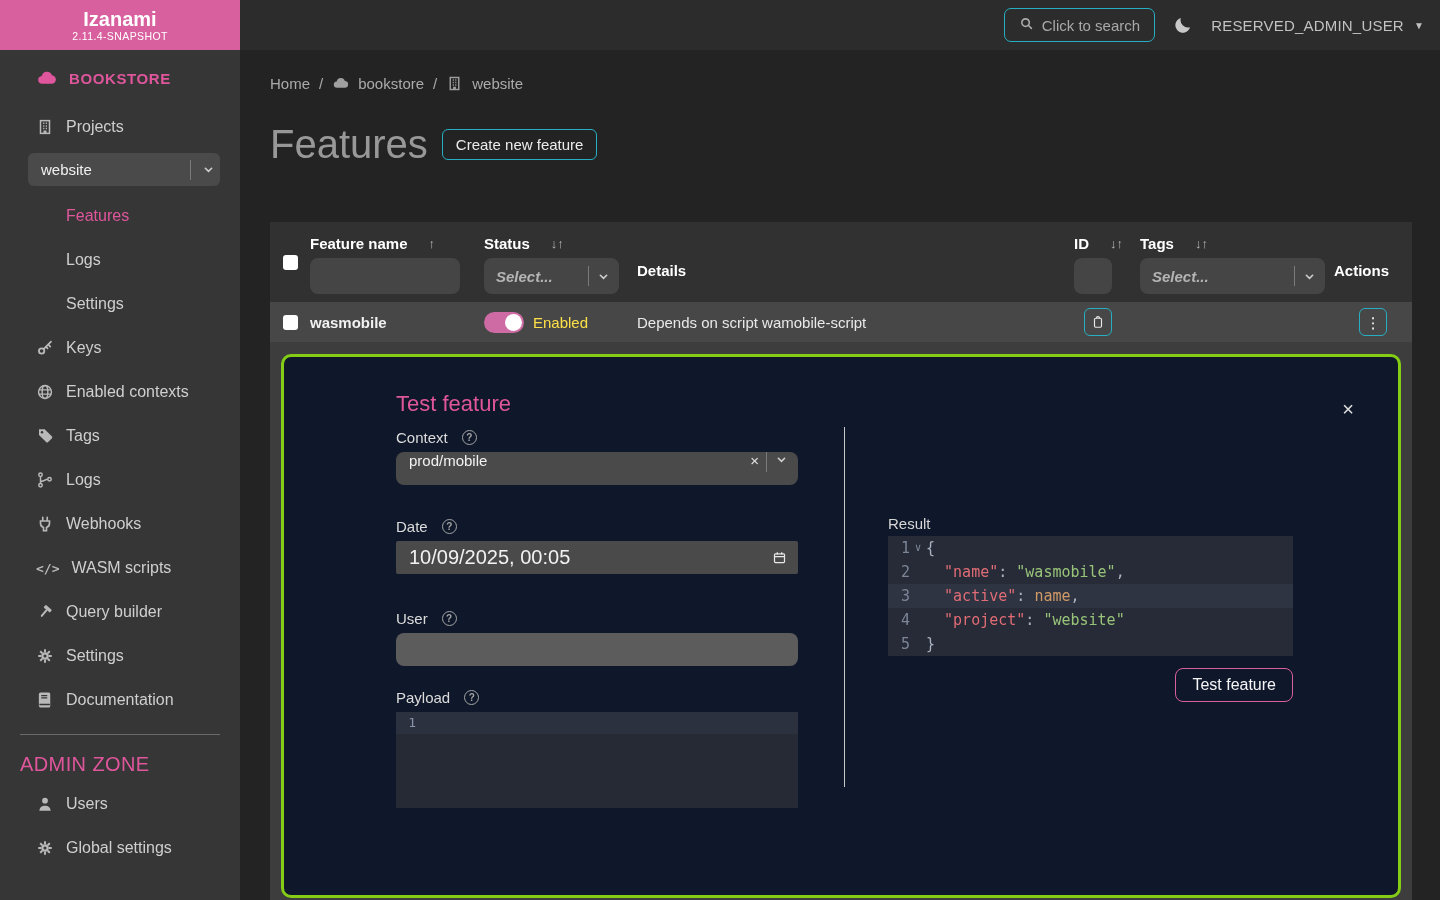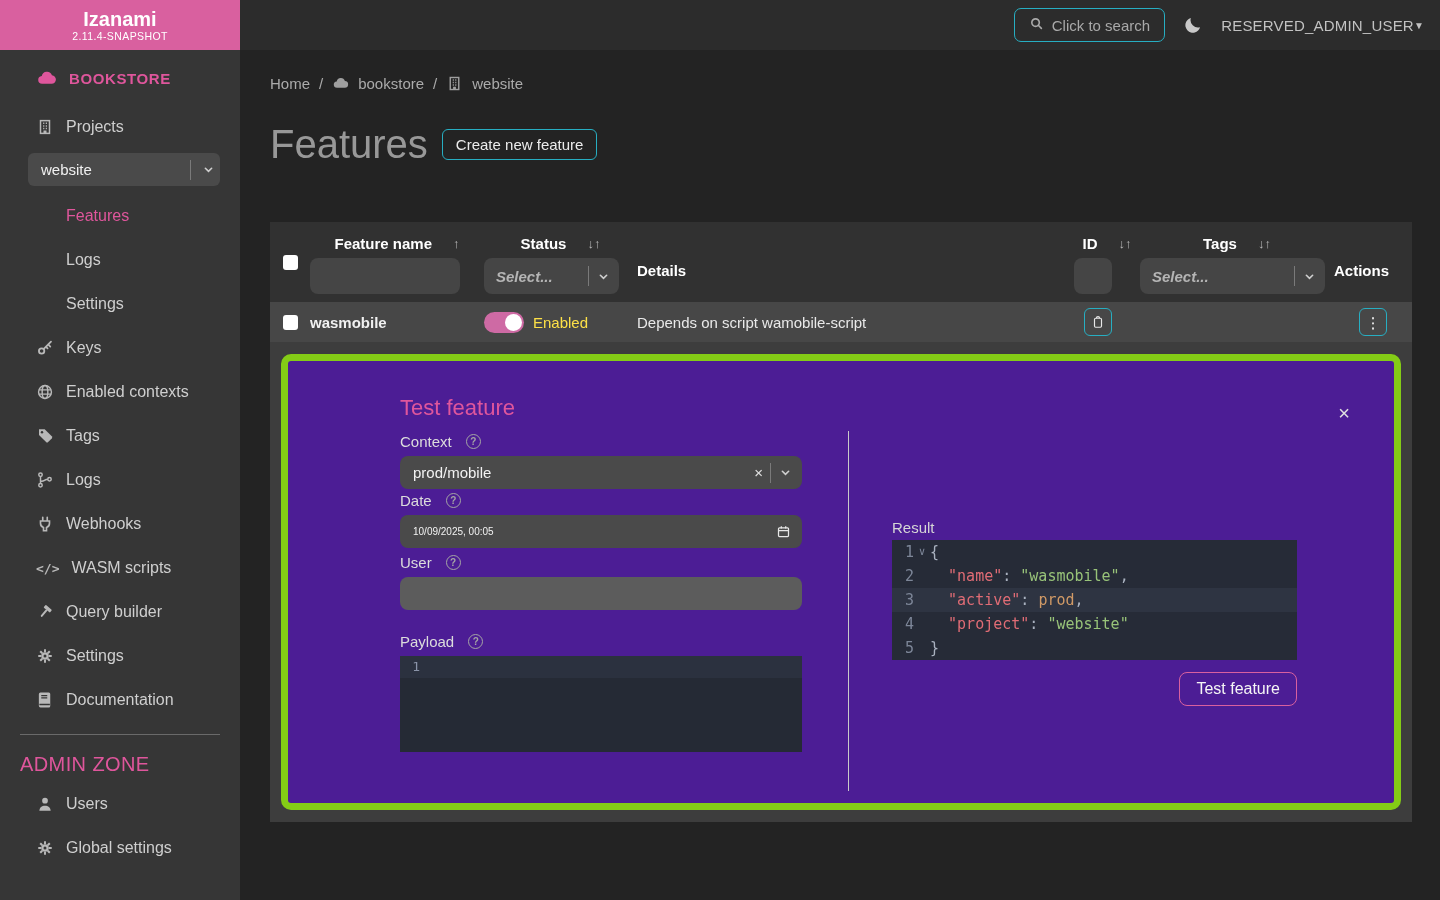--- a/index.html
+++ b/index.html
@@ -10,21 +10,21 @@
   .logo { position:fixed; left:0; top:0; width:240px; height:50px; background:#d9609f;
     display:flex; flex-direction:column; align-items:center; justify-content:center; z-index:5;}
   .logo-title { color:#fff; font-size:20px; font-weight:bold; line-height:22px;}
   .logo-sub { color:#fff; font-size:10.5px; letter-spacing:.4px;}
   .topbar { position:fixed; left:240px; right:0; top:0; height:50px; background:#2c2c2c;
     display:flex; align-items:center; justify-content:flex-end; padding-right:16px; gap:18px; z-index:4;}
   .search-btn { display:flex; align-items:center; gap:8px; border:1.5px solid #27aec2;
     border-radius:7px; padding:7px 14px; color:#a9a9a9; font-size:15px; background:transparent; cursor:pointer;}
   .search-btn svg { width:15px; height:15px; color:#a9a9a9;}
   .moon svg { width:20px; height:20px; color:#c9c9c9; display:block;}
-  .user-menu { display:flex; align-items:center; color:#c2c2c2; font-size:15px; letter-spacing:.2px;}
+  .user-menu { display:flex; align-items:center; gap:10px; color:#c2c2c2; font-size:15px; letter-spacing:.2px;}
   .caret { font-size:10px; color:#c2c2c2;}
 
   
   .sidebar { position:fixed; left:0; top:50px; bottom:0; width:240px; background:#363636; z-index:3;
     color:#cfcfcf;}
   .tenant { display:flex; align-items:center; gap:12px; margin:18px 0 0 36px;
     color:#df569c; font-weight:bold; font-size:15px; letter-spacing:.6px;}
   .tenant svg { width:21px; height:21px; color:#df569c;}
   .side-item { display:flex; align-items:center; gap:12px; height:44px; padding-left:36px;
     font-size:16px; color:#cfcfcf; cursor:pointer;}
@@ -48,21 +48,21 @@
   .title-row { margin-top:30px; display:flex; align-items:center; gap:14px;}
   .page-title { font-size:40px; color:#989898; font-weight:500;}
   .create-btn { border:1.5px solid #27aec2; background:transparent; color:#ececec; font-size:15px;
     padding:6px 13px; border-radius:6px; cursor:pointer;}
 
   
   .table { margin-top:55px; width:1142px;}
   .thead, .trow { display:grid; grid-template-columns:40px 174px 153px 1fr 66px 194px 78px;}
   .thead { background:#313131; height:80px;}
   .th { padding-top:10px; color:#fff; font-weight:bold; font-size:15px;}
-  .th-label { display:flex; align-items:center; gap:21px; height:22px;justify-content:center;}
+  .th-label { display:flex; align-items:center; gap:21px; height:22px;}
   .sort { color:#b9b9b9; font-size:13px; font-weight:normal;}
   .th-center { display:flex; align-items:center; padding-top:16px;}
   .cb-cell { display:flex; align-items:center; justify-content:center;}
   .checkbox { width:15px; height:15px; background:#fff; border-radius:3px; cursor:pointer;}
   .filter-input { margin-top:4px; width:150px; height:36px; background:#454545; border:none;
     border-radius:8px; color:#eee; font-size:15px; padding:0 10px;}
   .filter-input.id-input { width:38px;}
   .fake-select { margin-top:4px; height:36px; background:#454545; border-radius:8px; display:flex;
     align-items:center; padding:0 8px 0 12px; cursor:pointer;}
   .fake-select .placeholder { color:#b5b5b5; font-style:italic; font-weight:bold; font-size:15px; flex:1;}
@@ -79,33 +79,33 @@
   .details-cell { color:#e9e9e9; font-size:15px;}
   .icon-btn { width:28px; height:28px; border:1.5px solid #27aec2; border-radius:6px; background:transparent;
     display:flex; align-items:center; justify-content:center; cursor:pointer; color:#e8e8e8;}
   .icon-btn svg { width:14px; height:14px;}
   .kebab { font-size:15px; color:#fff; line-height:1;}
   .actions-cell { display:flex; justify-content:center;}
   .id-cell { padding-left:10px;}
 
   
   .expanded { background:#3d3d3d; padding:12px 11px 12px 11px;}
-  .card { position:relative; background:#4c1d95; border:7px solid #84cc16; border-radius:10px; height:456px;}
+  .card { position:relative; background:#0f172a; border:3px solid #84cc16; border-radius:10px; height:544px;}
   .card-title { position:absolute; left:112px; top:34px; font-size:22px; color:#df569c;}
   .close-x { position:absolute; right:44px; top:42px; font-size:20px; color:#e0e0e0; cursor:pointer; line-height:1;}
   .form-col { position:absolute; left:112px; top:72px; width:402px;}
   .f-label { display:flex; align-items:center; gap:14px; font-size:15px; color:#dcdcdc; margin-bottom:6px;}
   .help { width:15px; height:15px; border:1.2px solid #a5a5a5; border-radius:50%; color:#a5a5a5;
     font-size:10px; display:inline-flex; align-items:center; justify-content:center; font-weight:bold;}
-  .ctx-select { height:33px; background:#4a4a4a; border-radius:8px; display:flex; align-items:center;
-    padding:0 9px 0 13px; margin-bottom:3px; cursor:pointer;}
+  .ctx-select { height:33px; background:#4a4a4a; border-radius:8px; display:flex; align-items:flex-start;
+    padding:0 9px 0 13px; margin-bottom:33px; cursor:pointer;}
   .ctx-select .val { flex:1; color:#f2f2f2; font-size:15px;}
   .clear-x { color:#e2e2e2; font-size:15px; cursor:pointer;}
-  .date-input { height:33px; background:#4a4a4a; border-radius:8px; display:flex; align-items:center;
-    padding:0 11px 0 13px; margin-bottom:6px; color:#f2f2f2; font-size:10px; cursor:text;}
+  .date-input { height:33px; background:#4a4a4a; border-radius:2px; display:flex; align-items:center;
+    padding:0 11px 0 13px; margin-bottom:36px; color:#f2f2f2; font-size:20px; cursor:text;}
   .date-input .val { flex:1;}
   .date-input svg { width:15px; height:15px; color:#e8e8e8;}
   .user-input { width:100%; height:33px; background:#5c5c5c; border:none; border-radius:8px;
     margin-bottom:23px; color:#f2f2f2; font-size:15px; padding:0 13px;}
   .payload-editor { width:402px; height:96px; background:#252a35; font-family:"DejaVu Sans Mono",monospace;}
   .payload-line1 { height:22px; background:#2b313f; display:flex;}
   .payload-line1 .gut { width:26px; text-align:right; color:#8a93a8; font-size:13px; line-height:22px; padding-right:6px;}
   .v-divider { position:absolute; left:560px; top:70px; height:360px; width:1px; background:#c9c9c9;}
 
   .result-col { position:absolute; left:604px; top:0; width:405px;}
@@ -449,21 +449,21 @@
               <span class="code-content tok-punc">{</span>
             </div>
             <div class="code-line">
               <span class="gutter">2</span>
               <span class="fold"></span>
               <span class="code-content"><span class="tok-punc">  </span><span class="tok-key">"name"</span><span class="tok-punc">: </span><span class="tok-str">"wasmobile"</span><span class="tok-punc">,</span></span>
             </div>
             <div class="code-line hl">
               <span class="gutter">3</span>
               <span class="fold"></span>
-              <span class="code-content"><span class="tok-punc">  </span><span class="tok-key">"active"</span><span class="tok-punc">: </span><span class="tok-bool">prod</span><span class="tok-punc">,</span></span>
+              <span class="code-content"><span class="tok-punc">  </span><span class="tok-key">"active"</span><span class="tok-punc">: </span><span class="tok-bool">name</span><span class="tok-punc">,</span></span>
             </div>
             <div class="code-line">
               <span class="gutter">4</span>
               <span class="fold"></span>
               <span class="code-content"><span class="tok-punc">  </span><span class="tok-key">"project"</span><span class="tok-punc">: </span><span class="tok-str">"website"</span></span>
             </div>
             <div class="code-line">
               <span class="gutter">5</span>
               <span class="fold"></span>
               <span class="code-content tok-punc">}</span>

